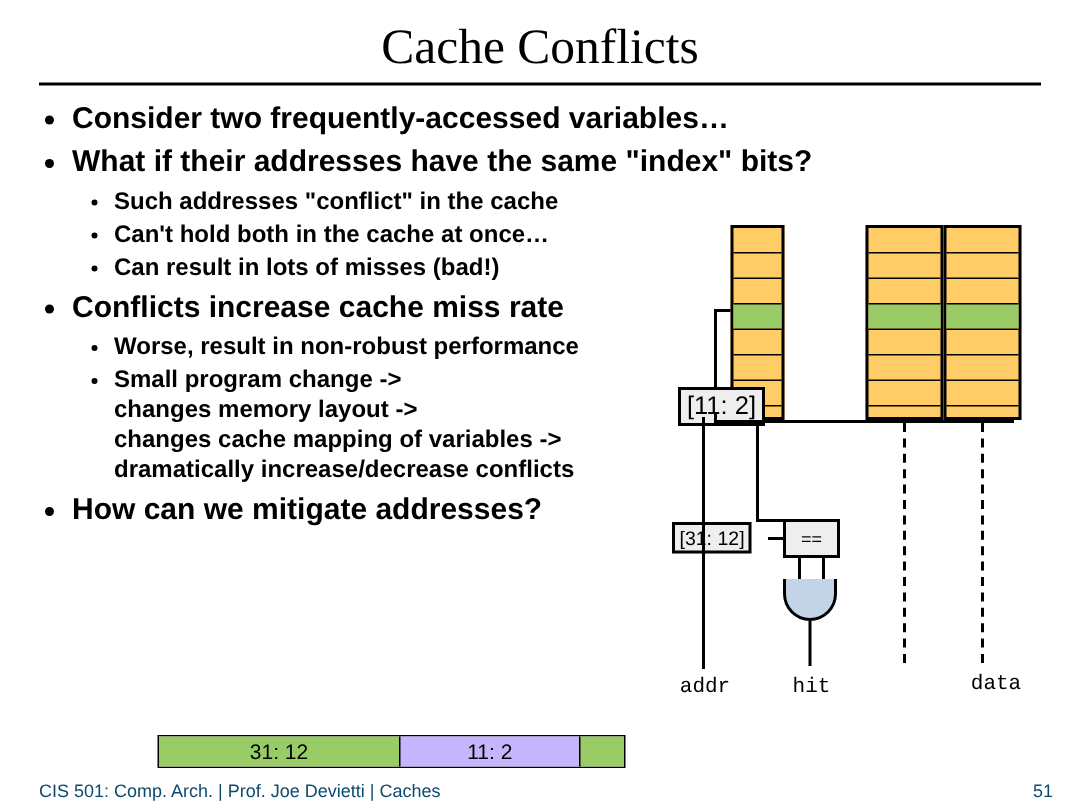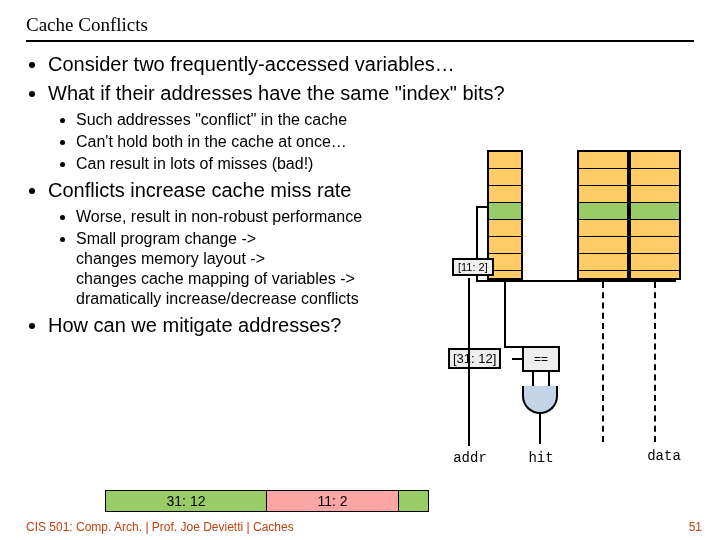--- a/index.html
+++ b/index.html
@@ -13,39 +13,41 @@
     position: relative;
     overflow: hidden;
   }
   .slide {
     padding: 14px 26px 0 26px;
     position: relative;
     height: 100%;
     box-sizing: border-box;
   }
   .title {
-    font-size: 19px;
+    font-size: 33px;
     font-weight: 400;
     font-family: "Comic Sans MS", "Comic Sans", cursive, Verdana;
     margin-bottom: 4px;
+    text-align: center;
   }
   .hr {
     border: none;
     border-top: 2px solid #000;
     margin: 0 0 10px 0;
   }
   ul.top {
     margin: 0;
     padding-left: 22px;
     list-style: disc;
   }
   ul.top > li {
     font-size: 20px;
     margin: 4px 0;
     line-height: 1.25;
+    font-weight: bold;
   }
   ul.sub {
     margin: 4px 0 4px 0;
     padding-left: 28px;
     list-style: disc;
   }
   ul.sub > li {
     font-size: 16px;
     margin: 2px 0;
     line-height: 1.25;
@@ -58,21 +60,21 @@
     height: 340px;
   }
   .footer {
     position: absolute;
     bottom: 6px;
     left: 26px;
     right: 18px;
     font-size: 12px;
     display: flex;
     justify-content: space-between;
-    color: #c2410c;
+    color: #0c4a6e;
   }
   
   .addrbar {
     position: absolute;
     left: 58px;
     bottom: 28px;
     display: flex;
     border: 1px solid #000;
     height: 20px;
     font-size: 14px;
@@ -80,21 +82,21 @@
   }
   .addrbar .seg {
     display: flex;
     align-items: center;
     justify-content: center;
     border-left: 1px solid #000;
     box-sizing: border-box;
   }
   .addrbar .seg:first-child { border-left: none; }
   .seg-tag   { width: 160px; background: #99cc66; }
-  .seg-index { width: 132px; background: #fca5a5; }
+  .seg-index { width: 120px; background: #c4b5fd; }
   .seg-off   { width: 30px;  background: #99cc66; }
   .grid {
     position: absolute;
     border: 2px solid #000;
     box-sizing: border-box;
   }
   .grid .row {
     border-top: 1px solid #000;
     height: 16px;
   }
@@ -196,21 +198,21 @@
       <div class="row"></div>
         <div class="row"></div>
         <div class="row"></div>
         <div class="row hl"></div>
       <div class="row"></div>
         <div class="row"></div>
         <div class="row"></div>
         <div class="row"></div>
     </div>
 
-    <div style="position:absolute; left:-10px; top:108px; border:2px solid #000; background:#eee; padding:1px 4px; font-size:11px;">[11: 2]</div>
+    <div style="position:absolute; left:-10px; top:108px; border:2px solid #000; background:#eee; padding:1px 4px; font-size:17px;">[11: 2]</div>
 
     <div class="wire" style="left:14px; top:56px; width:2px; height:52px;"></div>
     <div class="wire" style="left:14px; top:56px; width:11px; height:2px;"></div>
 
     <div class="wire" style="left:14px; top:130px; width:200px; height:2px;"></div>
     <div class="wire" style="left:14px; top:126px; width:2px; height:6px;"></div>
 
     <div class="dashwire" style="left:140px; top:132px; height:160px;"></div>
     <div class="dashwire" style="left:192px; top:132px; height:160px;"></div>
 

